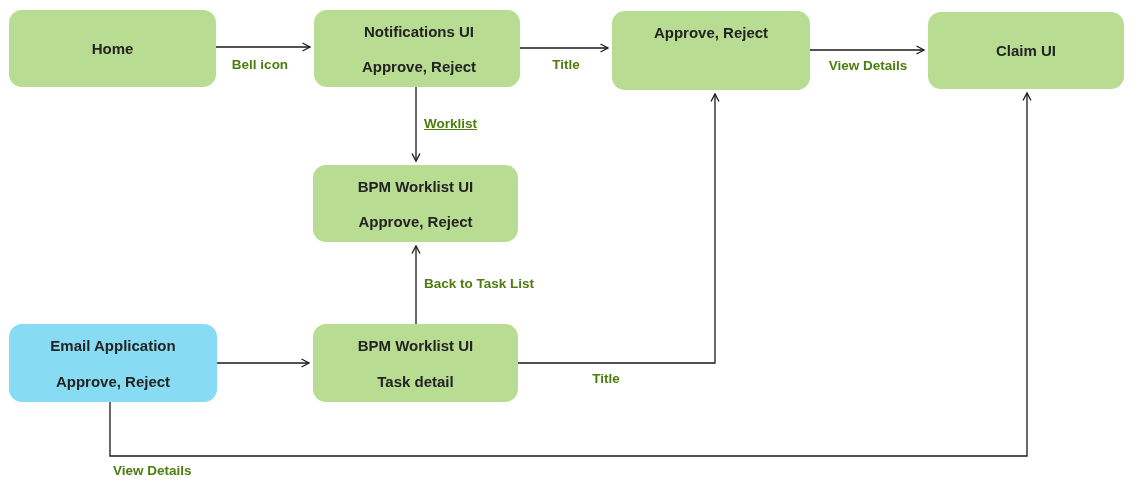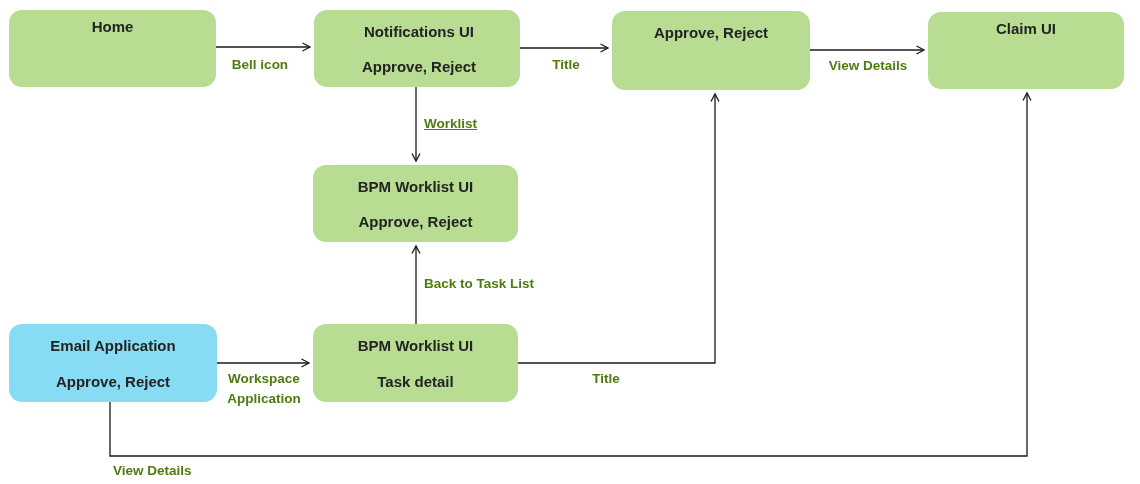--- a/index.html
+++ b/index.html
@@ -10,21 +10,21 @@
   }
   .canvas{position:absolute;left:0;top:0;width:1140px;height:484px;}
   svg.edges{position:absolute;left:0;top:0;width:1140px;height:484px;pointer-events:none;}
   .node{
     position:absolute;border-radius:13px;box-sizing:border-box;
     display:flex;flex-direction:column;align-items:center;
     color:#232323;font-weight:bold;font-size:15px;
     background:var(--node-green,#b7dc92);
   }
   .node.two-line{justify-content:space-between;padding:13px 8px 12px 8px;}
-  .node.one-line{padding:8px;}
+  .node.one-line{justify-content:center;padding:8px;}
   .node.blue{background:var(--node-blue,#87dcf3);}
   .node span{white-space:nowrap;}
   .edge-label{
     position:absolute;color:#4d7c0f;font-weight:bold;font-size:13.5px;
     white-space:pre-line;line-height:1.45;
   }
   .center{text-align:center;}
 </style>
 </head>
 <body style="background: rgb(255, 255, 255);">
@@ -84,20 +84,18 @@
   <div class="edge-label center" style="left:214px;top:55px;width:92px;">Bell icon</div>
 
   <div class="edge-label center" style="left:524px;top:55px;width:84px;">Title</div>
 
   <div class="edge-label center" style="left:812px;top:56px;width:112px;">View Details</div>
 
   <div class="edge-label" style="left:424px;top:114px;text-decoration:underline;">Worklist</div>
 
   <div class="edge-label" style="left:424px;top:274px;">Back to Task List</div>
 
-  <div class="edge-label center" style="left:216px;top:369px;width:96px;">Workspace
-Application</div>
 
   <div class="edge-label center" style="left:566px;top:369px;width:80px;">Title</div>
 
   <div class="edge-label" style="left:113px;top:461px;">View Details</div>
 
 </div>
 
 </body></html>

